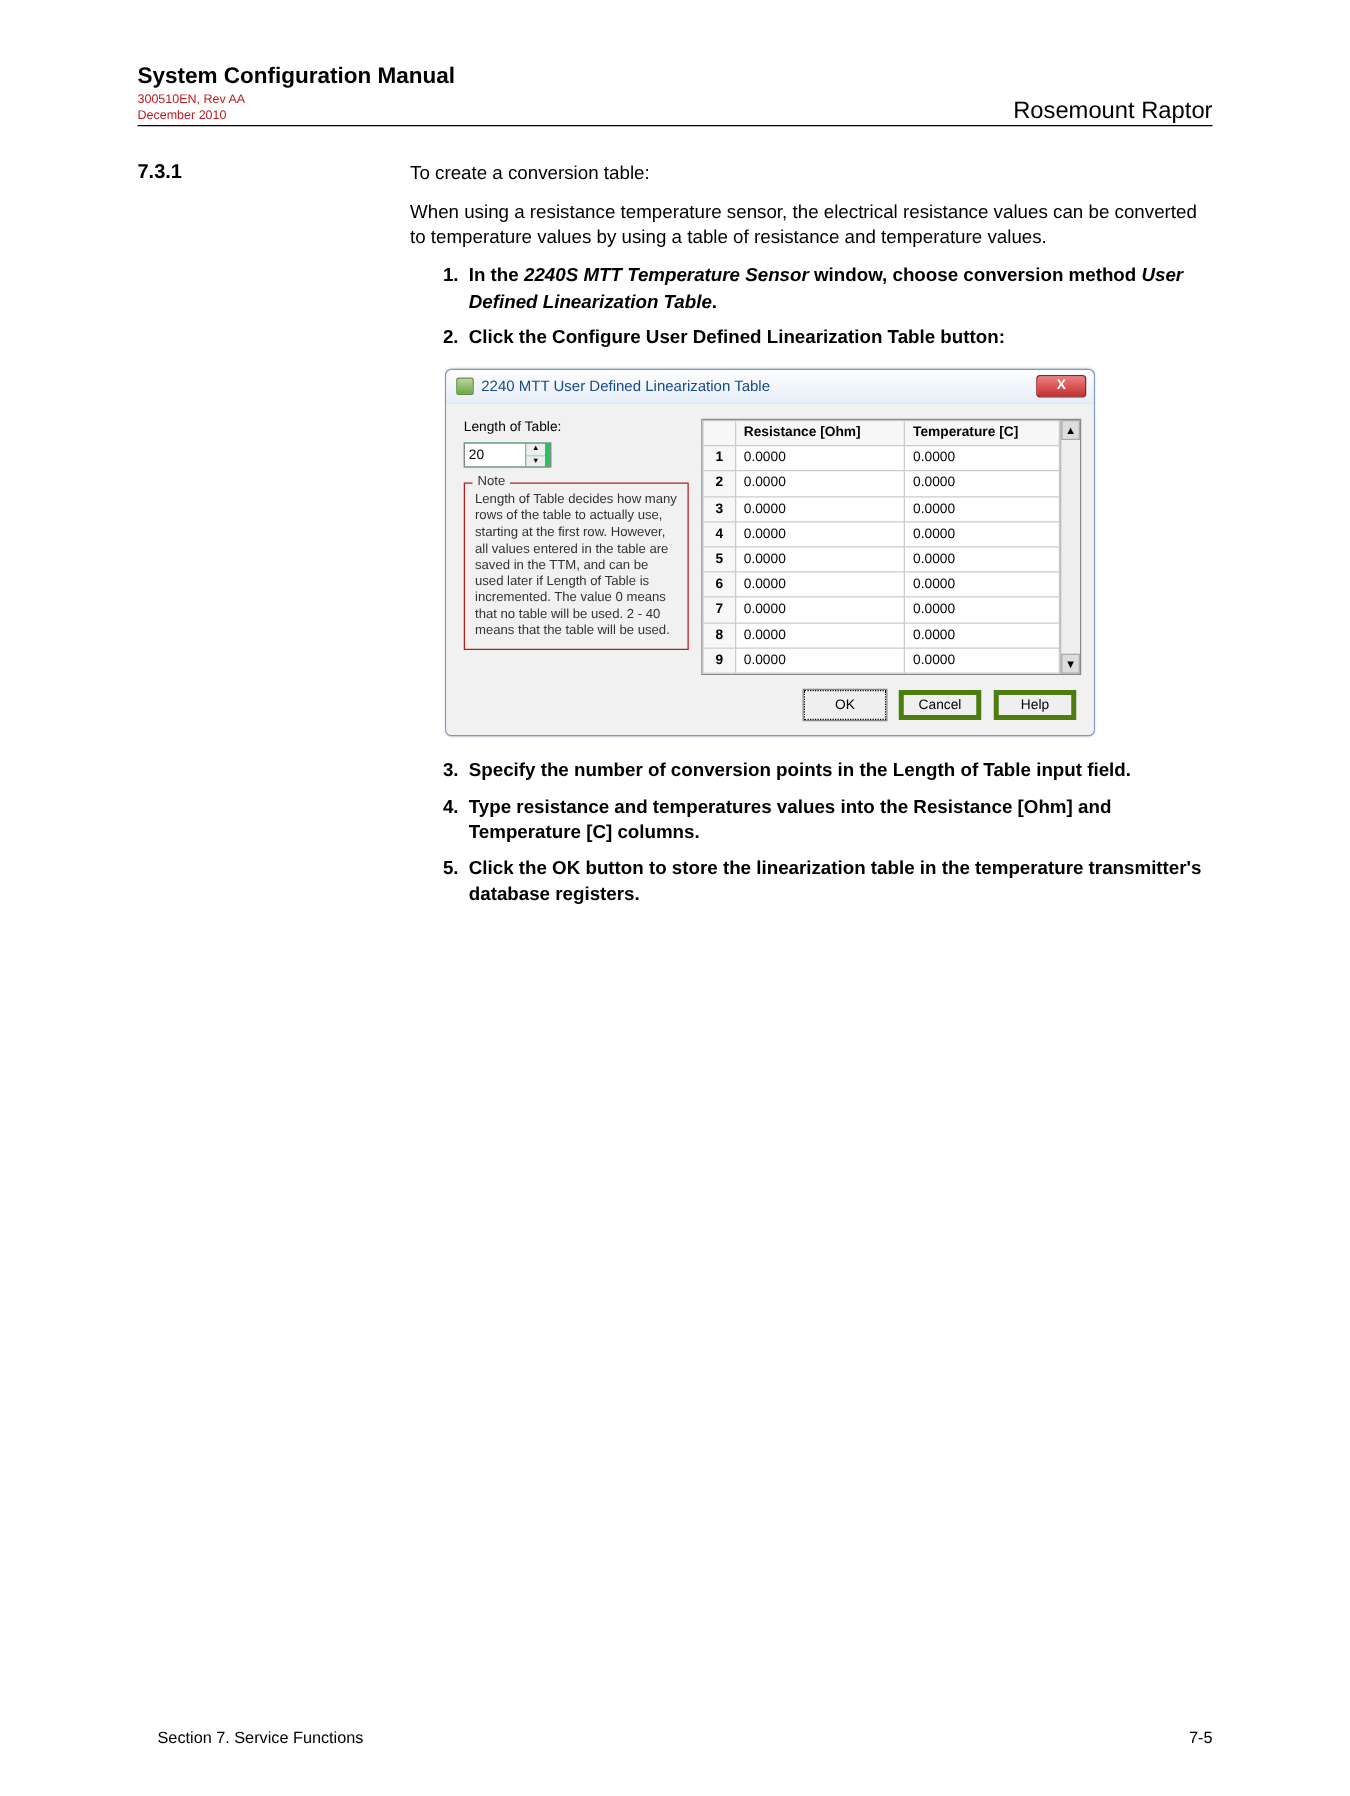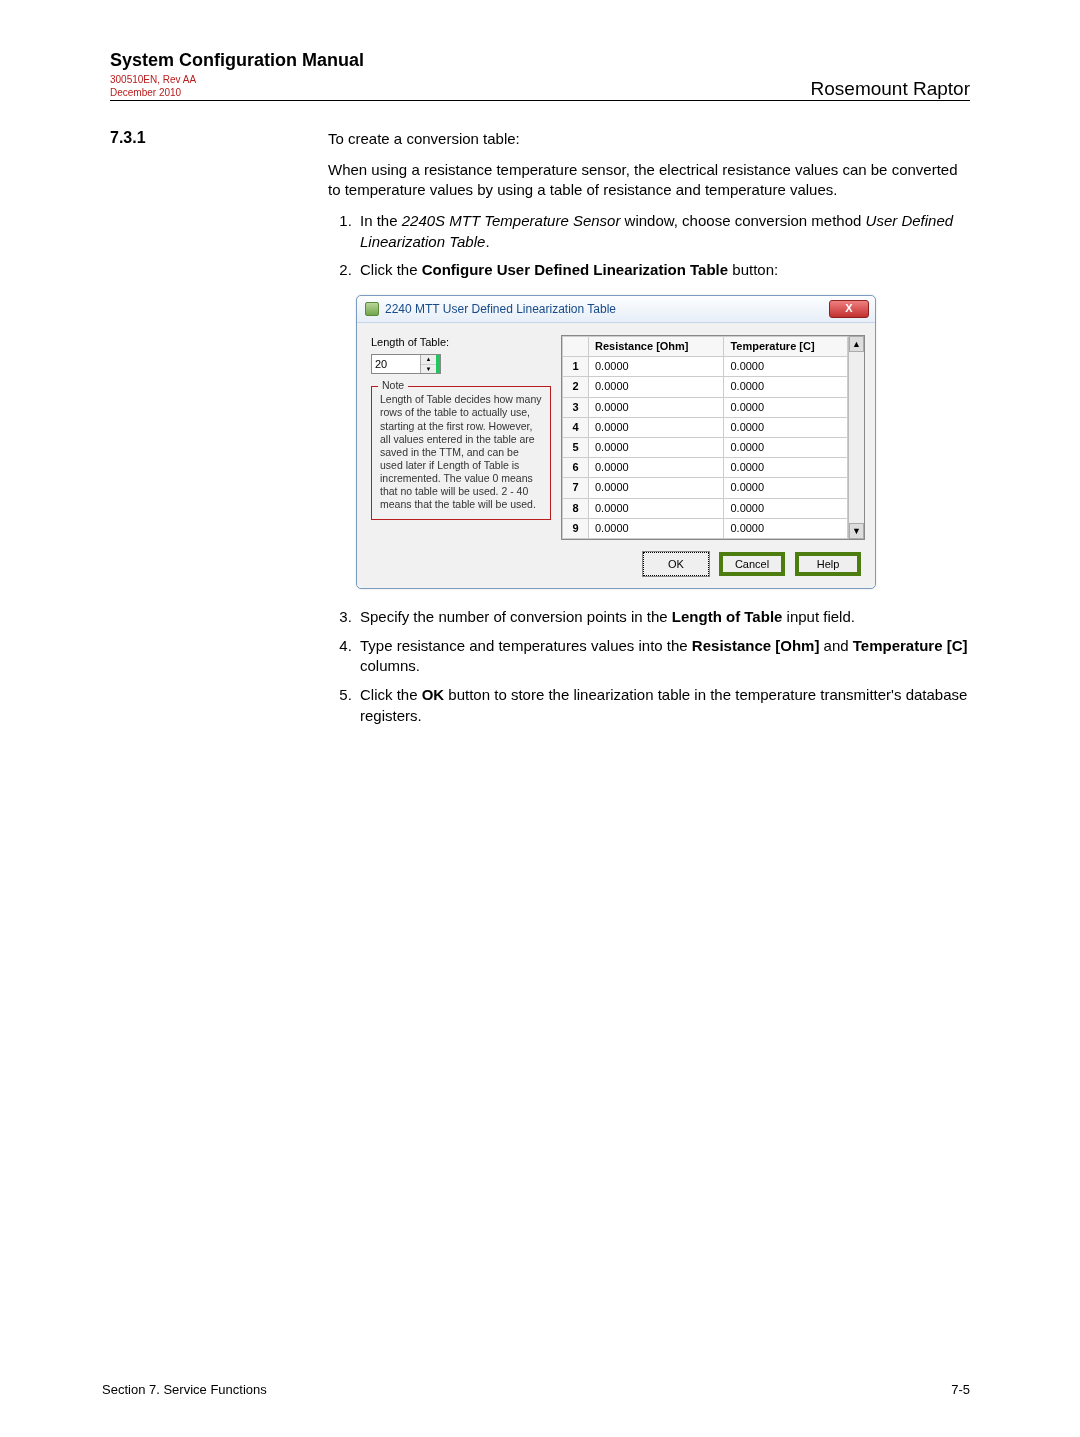--- a/index.html
+++ b/index.html
@@ -18,21 +18,21 @@
   .doc-meta { font-size: 10px; color: #b91c1c; line-height: 1.3; }
   .brand { font-size: 19px; margin-top: 28px; }
   hr.rule { clear: both; border: none; border-top: 1px solid #000; margin-top: 10px; margin-bottom: 28px; }
 
   .content { display: flex; gap: 28px; }
   .side-col { width: 190px; flex-shrink: 0; display: flex; gap: 20px; }
   .sec-num { font-weight: bold; font-size: 16px; width: 46px; flex-shrink: 0; }
   .sec-title { font-weight: bold; font-size: 16px; line-height: 1.25; }
   .main-col { flex: 1; font-size: 15px; line-height: 1.38; }
   .main-col p { margin-bottom: 10px; }
-  .main-col ol { margin-left: 28px; margin-bottom: 10px; }
+  .main-col ol { margin-left: 43px; margin-bottom: 10px; font-weight: bold; }
   .main-col ol li { margin-bottom: 8px; padding-left: 4px; }
 
   
   .dialog-wrap { margin: 14px 0 18px 28px; }
   .dialog {
     width: 520px;
     border: 1px solid #7a9cc0;
     border-radius: 5px;
     background: #f4f8fc;
     font-family: "Segoe UI", Tahoma, sans-serif;
@@ -87,21 +87,21 @@
   .tbl td:first-child, .tbl th:first-child { background: #f7f7f7; font-weight: bold; width: 26px; text-align: center; }
   .vscroll { width: 16px; background: #eee; border-left: 1px solid #bbb; display: flex; flex-direction: column; justify-content: space-between; }
   .vscroll .arrow { height: 16px; background: #ddd; border: 1px solid #aaa; text-align: center; font-size: 9px; line-height: 14px; cursor: pointer; }
   .dlg-buttons { margin-top: 12px; display: flex; justify-content: flex-end; gap: 10px; padding-right: 4px; }
   .dlg-buttons button {
     min-width: 66px; padding: 2px 10px; font-size: 11px;
     background: #efefef; border: 4px solid #4d7c0f;
   }
   .dlg-buttons button.default { border: 1px dotted #000; outline: 1px solid #888; }
 
-  .footer { position: absolute; bottom: 40px; left: 102px; right: 110px; display: flex; justify-content: space-between; font-size: 13px; }
+  .footer { position: absolute; bottom: 40px; left: 126px; right: 110px; display: flex; justify-content: space-between; font-size: 13px; }
 </style>
 </head>
 <body>
 
 <div class="header-left">
   <div class="doc-title">System Configuration Manual</div>
   <div class="doc-meta">300510EN, Rev AA</div>
   <div class="doc-meta">December 2010</div>
 </div>
 <div class="header-right">

